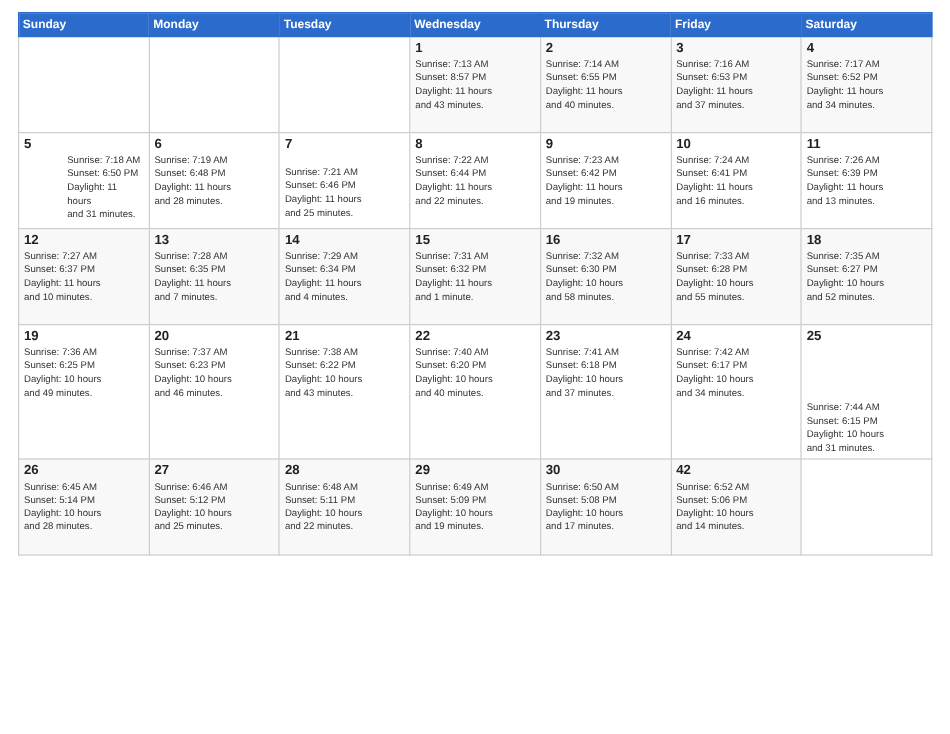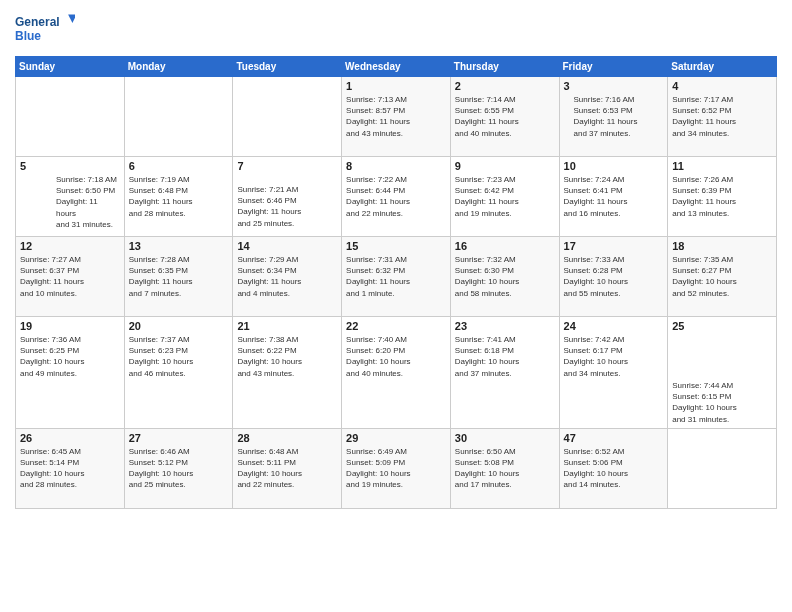--- a/index.html
+++ b/index.html
@@ -77,33 +77,20 @@
       color: #333;
     }
     .empty-cell {
       background: #fff !important;
     }
   </style>
 </head>
 <body>
 
 <div class="page">
-  <div class="header">
-    <div class="logo">
-  <svg width="60" height="38" viewBox="0 0 70 38" xmlns="http://www.w3.org/2000/svg">
-    <text x="0" y="16" font-size="14" font-weight="bold" fill="#1a4f8a" font-family="Arial">General</text>
-    <text x="0" y="32" font-size="14" font-weight="bold" fill="#2a6bcc" font-family="Arial">Blue</text>
-    <polygon points="62,2 72,2 67,12" fill="#2a6bcc"></polygon>
-  </svg>
-</div>
-    <div class="title-block">
-      <div class="month-title"></div>
-      <div class="subtitle"></div>
-    </div>
-  </div>
 
   <table class="calendar">
     <thead>
       <tr>
       <th>Sunday</th>
           <th>Monday</th>
           <th>Tuesday</th>
           <th>Wednesday</th>
           <th>Thursday</th>
           <th>Friday</th>
@@ -124,21 +111,21 @@
           </td>
           <td>
             <span class="day-num">2</span>
             <div class="cell-text" style="white-space: pre-line;">Sunrise: 7:14 AM
 Sunset: 6:55 PM
 Daylight: 11 hours
 and 40 minutes.</div>
           </td>
           <td>
             <span class="day-num">3</span>
-            <div class="cell-text" style="white-space: pre-line; margin-left: 10px;">Sunrise: 7:16 AM
+            <div class="cell-text" style="white-space: pre-line;">Sunrise: 7:16 AM
 Sunset: 6:53 PM
 Daylight: 11 hours
 and 37 minutes.</div>
           </td>
           <td>
             <span class="day-num">4</span>
             <div class="cell-text" style="white-space: pre-line;">Sunrise: 7:17 AM
 Sunset: 6:52 PM
 Daylight: 11 hours
 and 34 minutes.</div>
@@ -327,21 +314,21 @@
 and 19 minutes.</div>
           </td>
           <td>
             <span class="day-num">30</span>
             <div class="cell-text" style="white-space: pre-line;">Sunrise: 6:50 AM
 Sunset: 5:08 PM
 Daylight: 10 hours
 and 17 minutes.</div>
           </td>
           <td>
-            <span class="day-num">47</span>
+            <span class="day-num">42</span>
             <div class="cell-text" style="white-space: pre-line;">Sunrise: 6:52 AM
 Sunset: 5:06 PM
 Daylight: 10 hours
 and 14 minutes.</div>
           </td>
           <td class="empty-cell"></td>
         </tr>
       </tbody>
   </table>
 </div>

